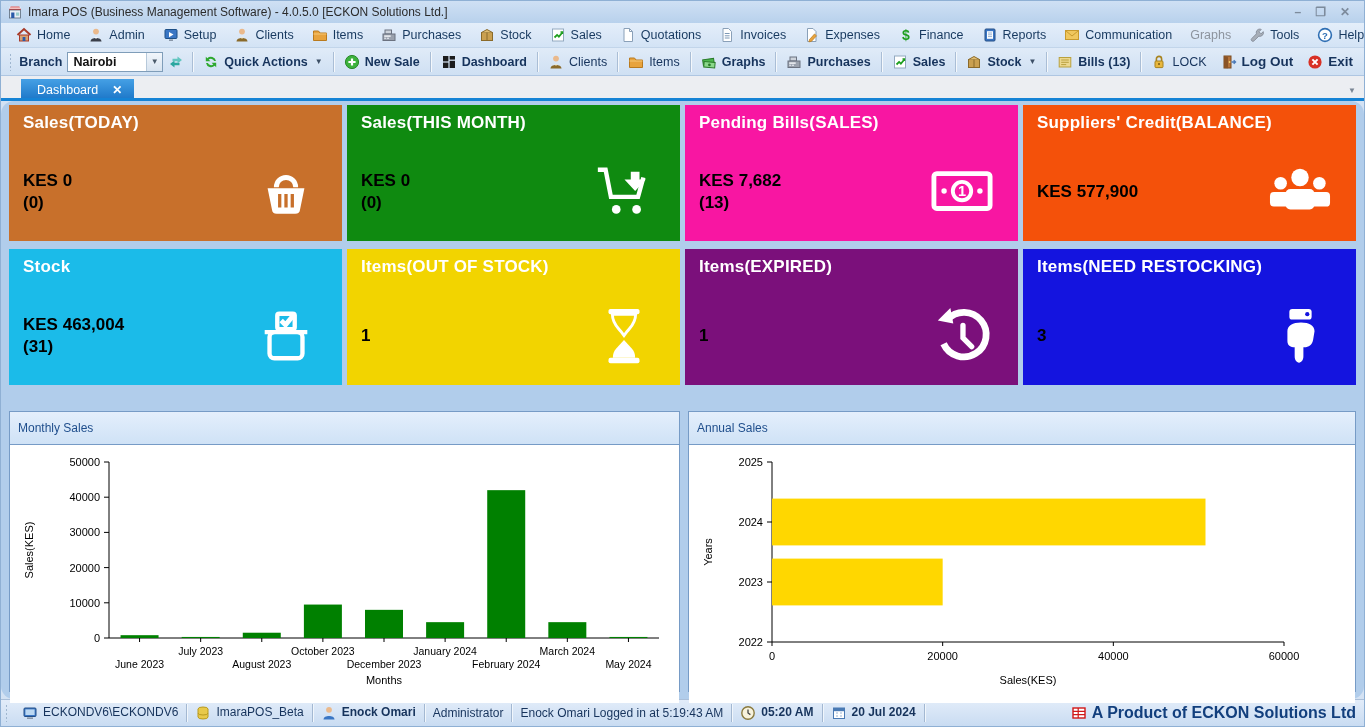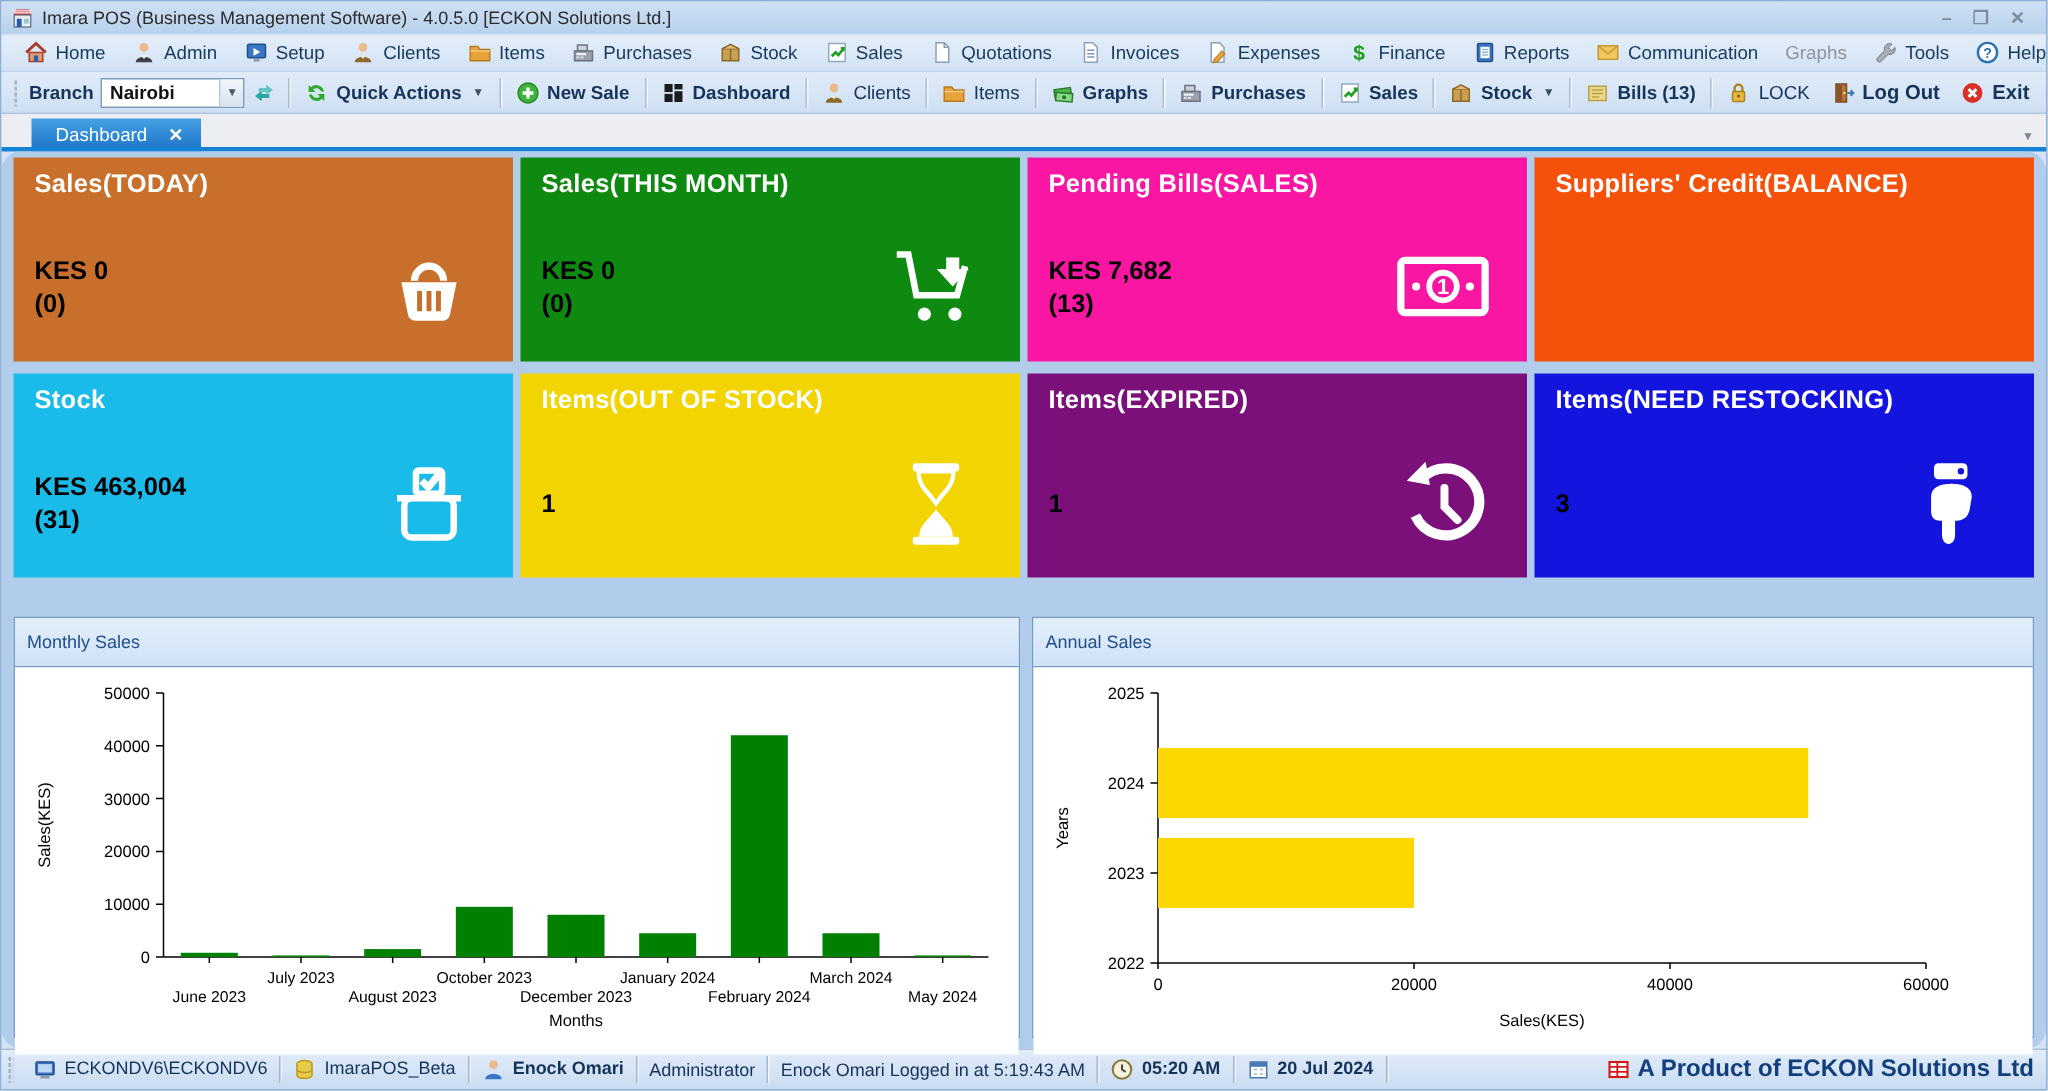--- a/index.html
+++ b/index.html
@@ -472,20 +472,35 @@
                 <circle cx="32" cy="31" r="9.5" fill="none" stroke="#ffffff" stroke-width="4"></circle>
                 <text x="32" y="36" font-size="15" font-weight="bold" fill="#ffffff" text-anchor="middle">1</text>
                 <circle cx="13.5" cy="31" r="2.8" fill="#ffffff"></circle>
                 <circle cx="50.5" cy="31" r="2.8" fill="#ffffff"></circle>
               </svg>
             </div>
           </div>
         </div>
         <div class="card" style="background: rgb(244, 81, 10);">
           <div class="card-title">Suppliers' Credit(BALANCE)</div>
+          <div class="card-body">
+            <div class="card-value">
+              <div>KES 577,900</div>
+            </div>
+            <div class="card-icon">
+              <svg viewBox="0 0 64 64" width="100%" height="100%">
+                <circle cx="12" cy="23" r="6.5" fill="#ffffff"></circle>
+                <rect x="1" y="32" width="20" height="15" rx="4" fill="#ffffff"></rect>
+                <circle cx="52" cy="23" r="6.5" fill="#ffffff"></circle>
+                <rect x="43" y="32" width="20" height="15" rx="4" fill="#ffffff"></rect>
+                <circle cx="32" cy="17" r="9" fill="#ffffff"></circle>
+                <rect x="17" y="29" width="30" height="21" rx="5" fill="#ffffff"></rect>
+              </svg>
+            </div>
+          </div>
         </div>
         <div class="card" style="background: rgb(27, 187, 233);">
           <div class="card-title">Stock</div>
           <div class="card-body">
             <div class="card-value">
               <div>KES 463,004</div>
               <div>(31)</div>
             </div>
             <div class="card-icon">
               <svg viewBox="0 0 64 64" width="100%" height="100%">

